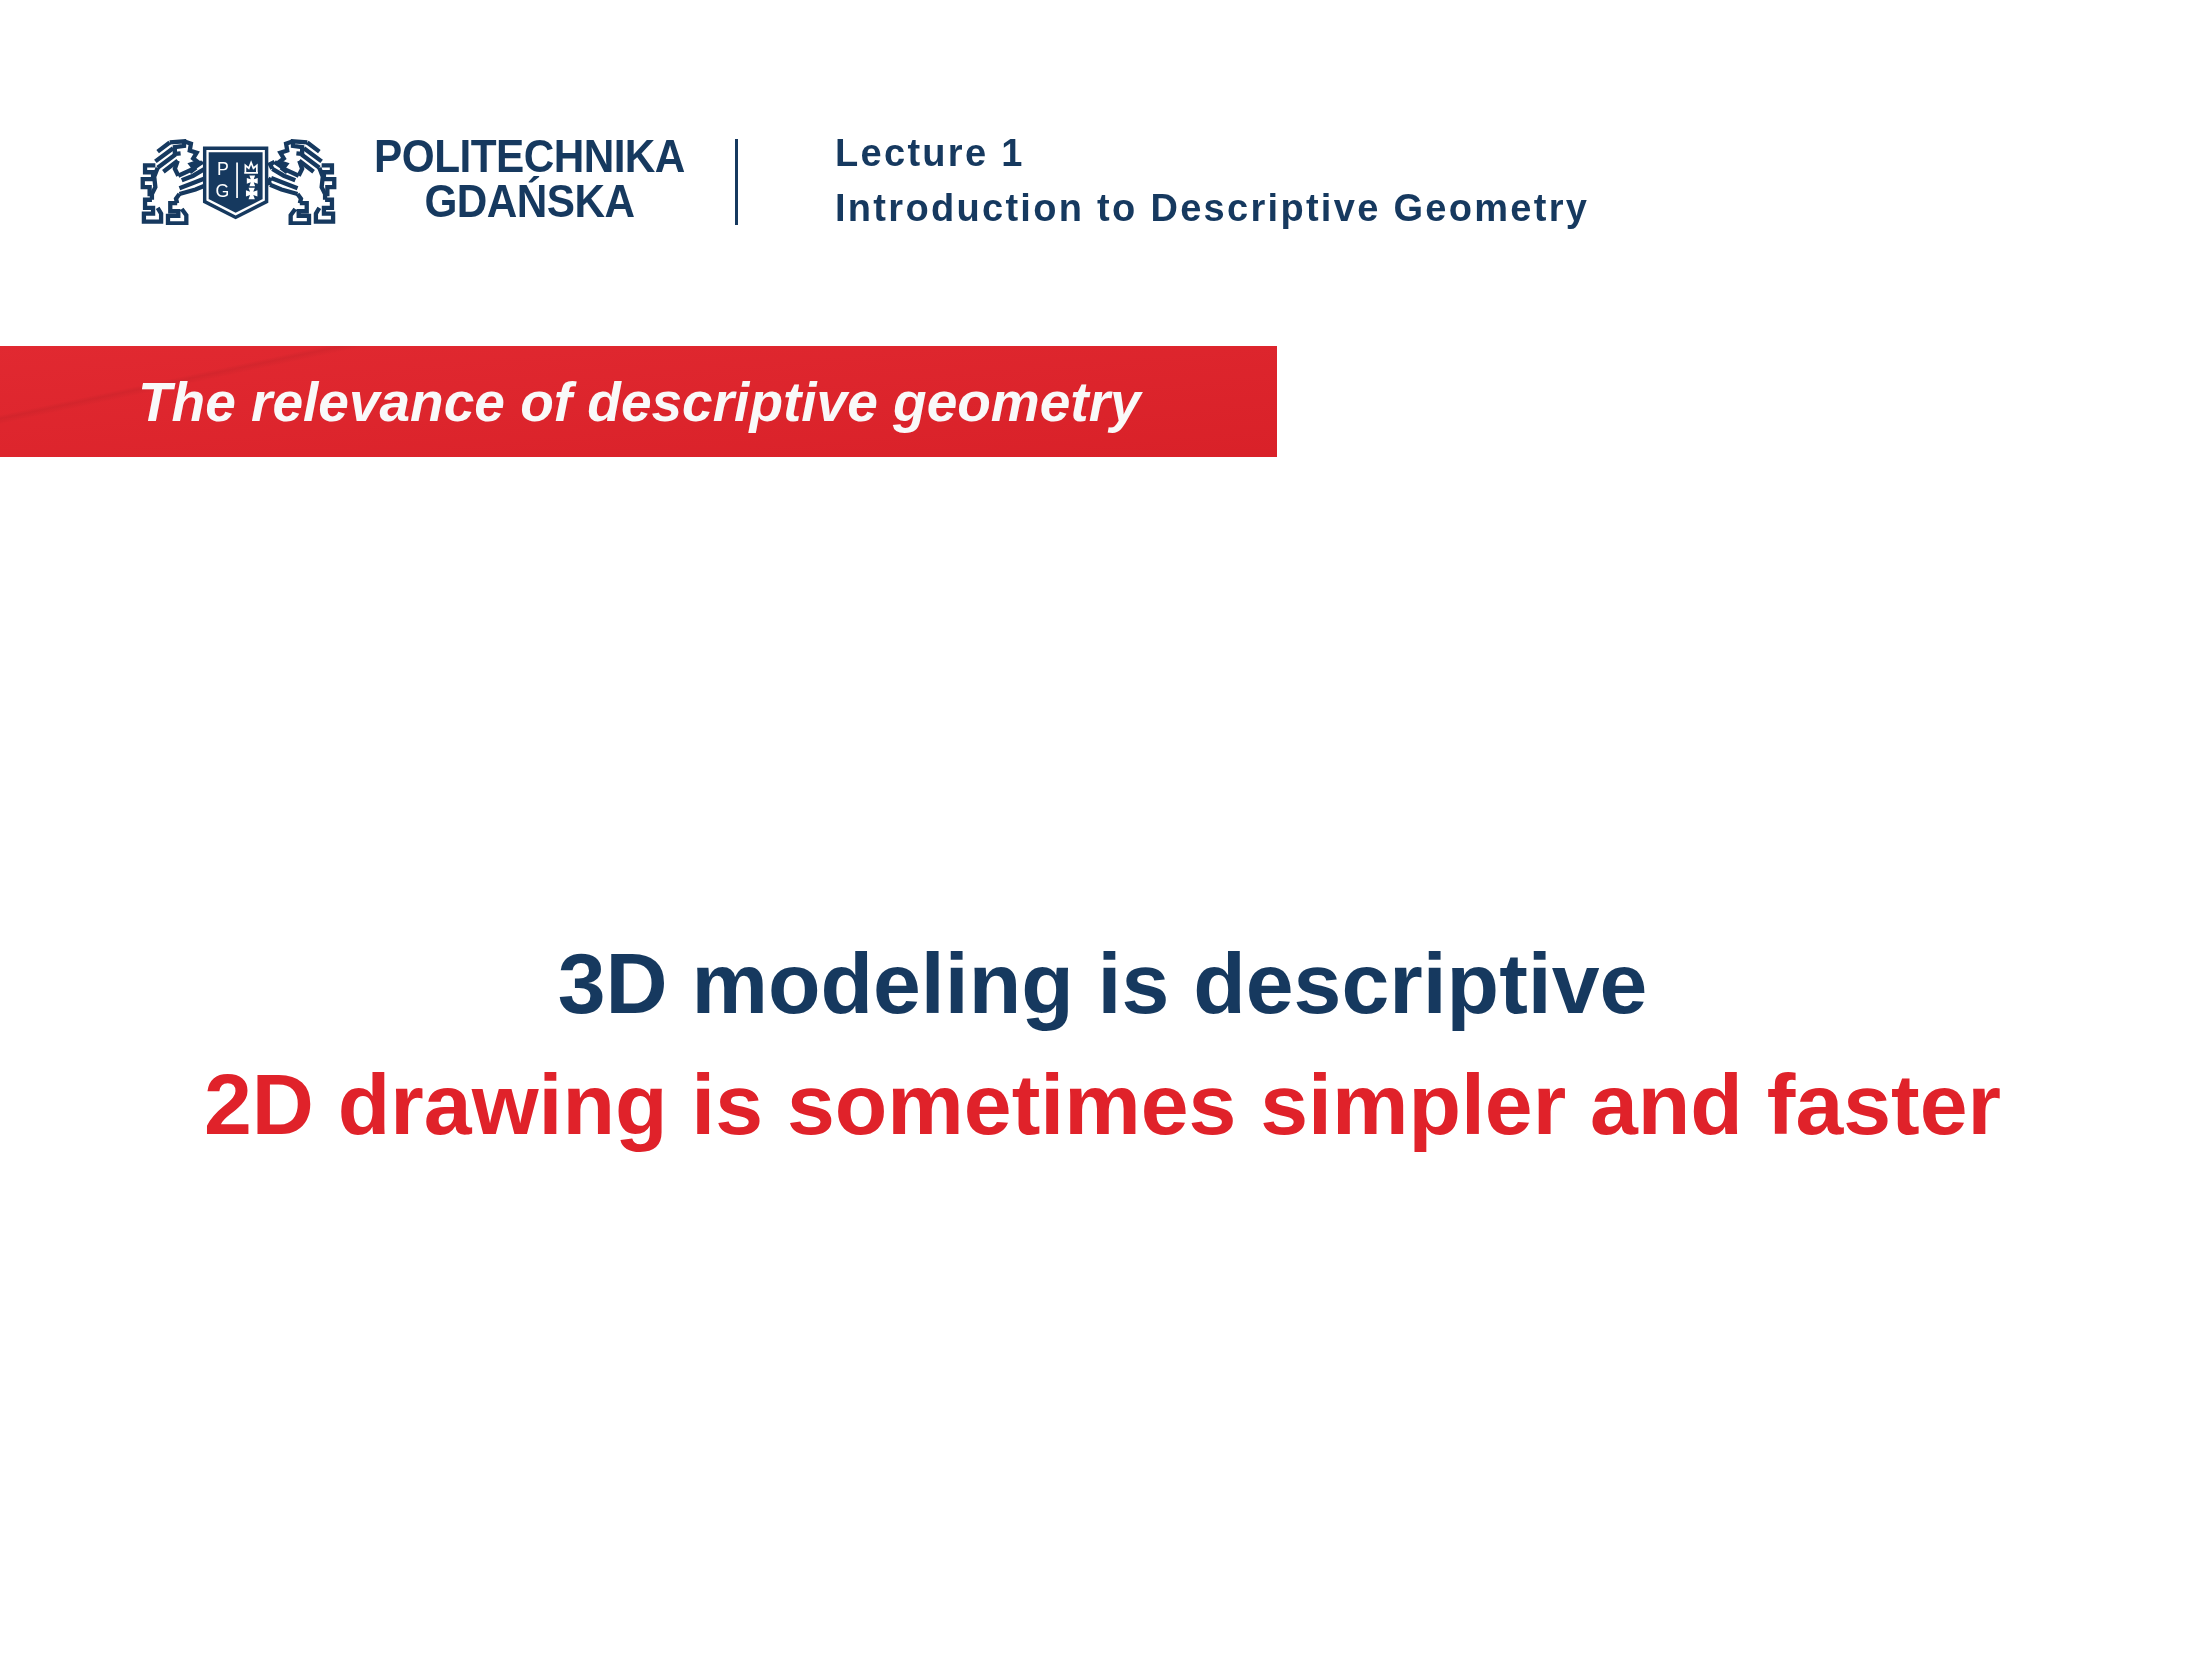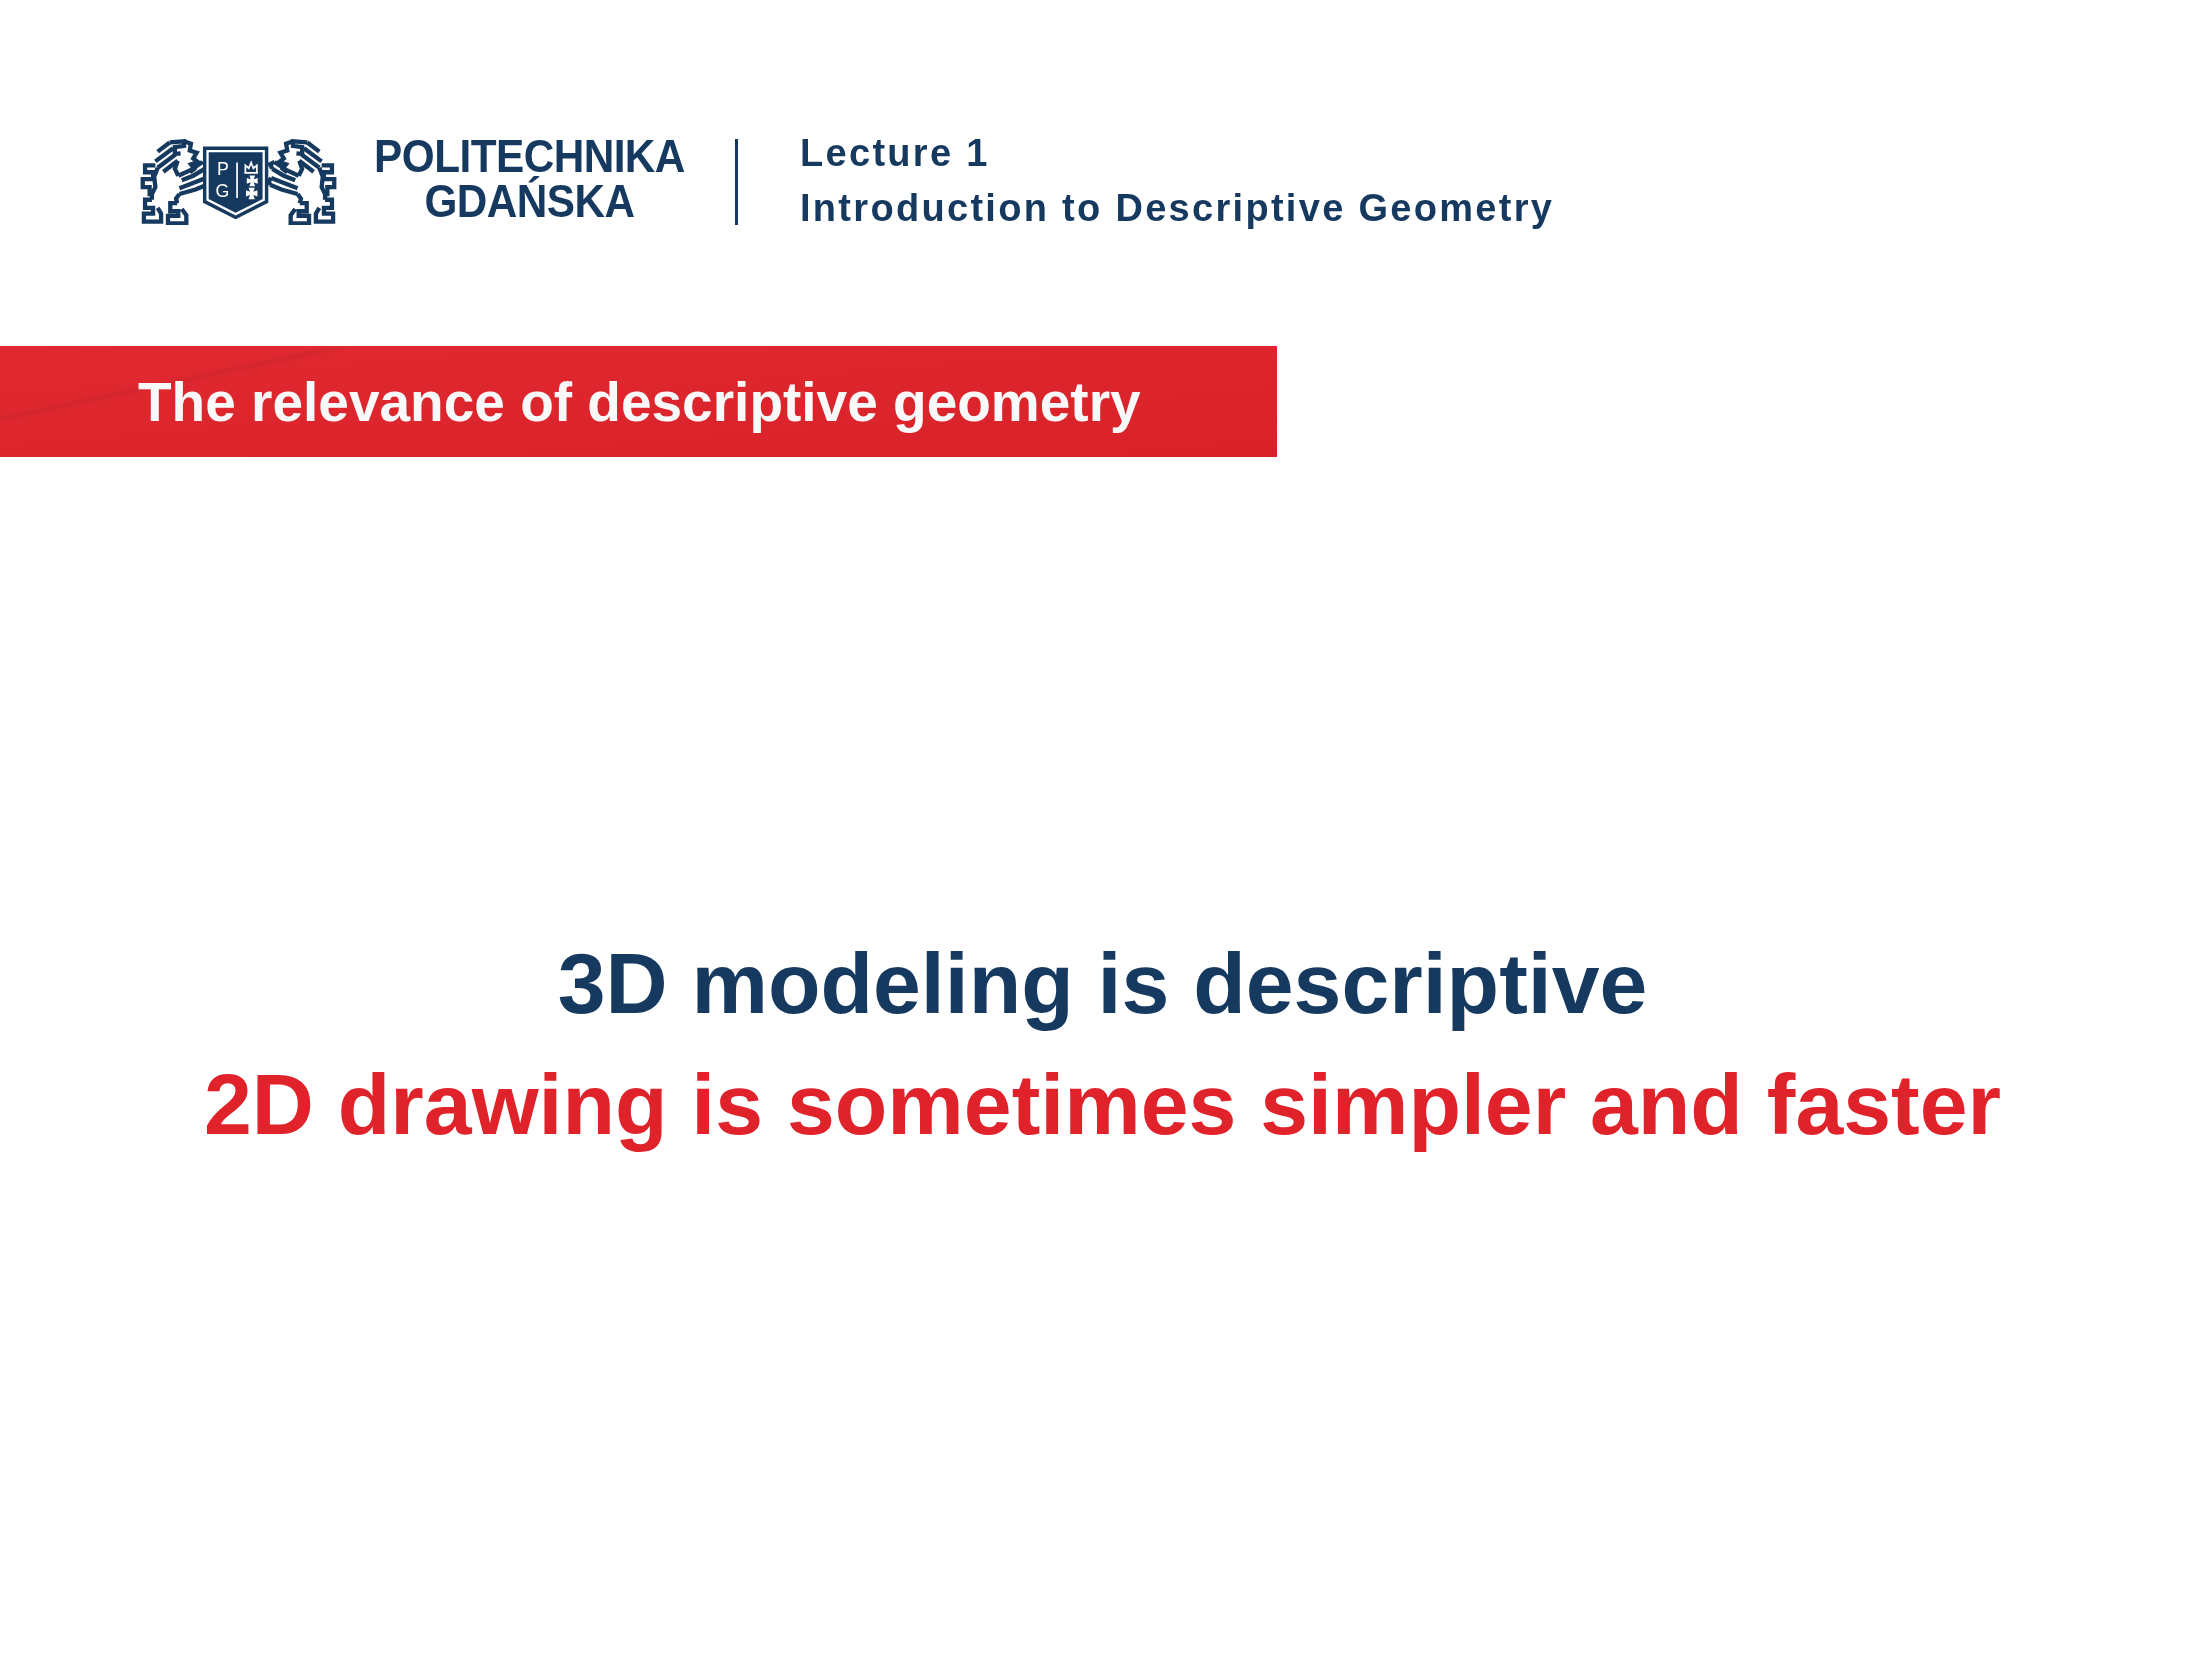--- a/index.html
+++ b/index.html
@@ -31,21 +31,21 @@
     transform:scaleX(0.92);
     transform-origin:50% 50%;
     white-space:nowrap;
   }
   .header-divider{
     position:absolute;left:735px;top:139px;
     width:2.9px;height:86px;
     background:var(--navy);
   }
   .lecture-info{
-    position:absolute;left:800px;top:126px;
+    position:absolute;left:835px;top:126px;
     font-size:38px;font-weight:bold;line-height:55px;
     letter-spacing:2.3px;
     color:var(--navy);
     white-space:nowrap;
   }
 
   
   .banner{
     position:absolute;left:0;top:346px;
     width:1277px;height:111px;
@@ -53,20 +53,21 @@
     background-image:
       linear-gradient(168deg, rgba(255,255,255,0.00) 18%, rgba(0,0,0,0.05) 19%, rgba(255,255,255,0.00) 20.5%),
       linear-gradient(to bottom right, rgba(255,255,255,0.03), rgba(0,0,0,0.03));
     display:flex;align-items:center;
     padding-left:138px;
   }
   .banner-title{
     color:#F9F9F9;
     font-size:55px;font-weight:bold;
     white-space:nowrap;
+    font-style:italic;
   }
 
   
   .statement{
     position:absolute;left:0;top:923px;width:2205px;
     text-align:center;
     font-weight:bold;
     font-size:86px;line-height:121px;
     white-space:nowrap;
   }

